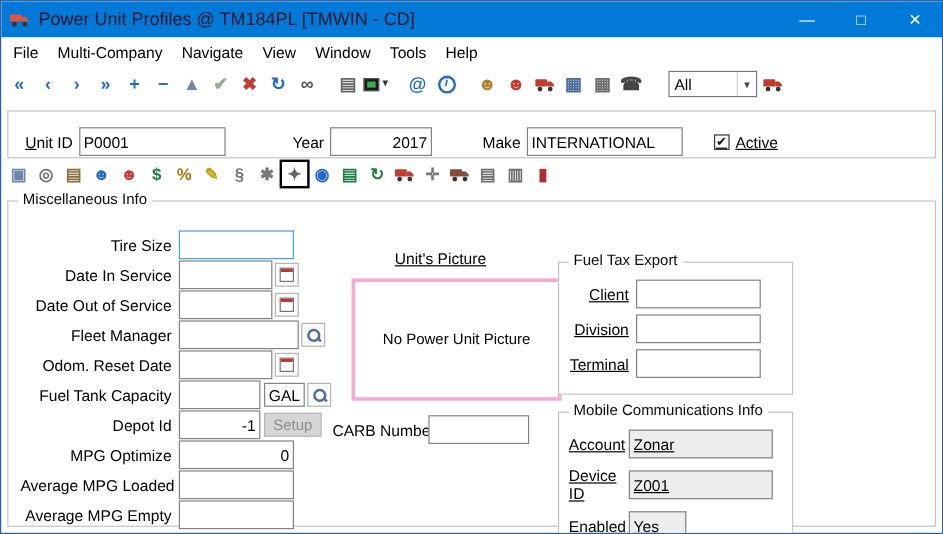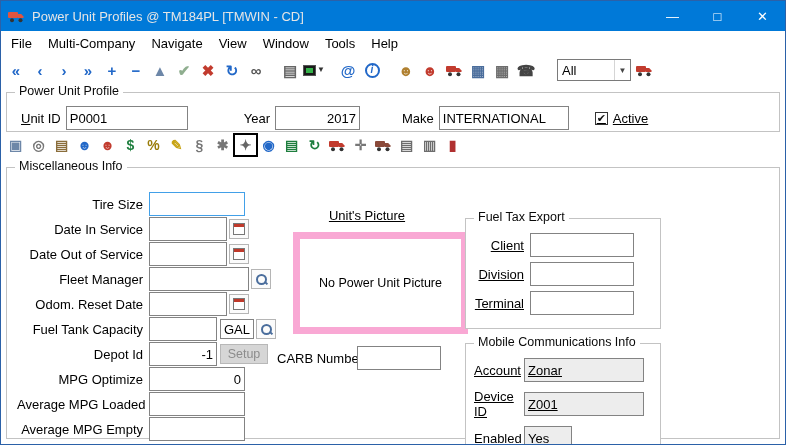--- a/index.html
+++ b/index.html
@@ -2,21 +2,21 @@
 <html style="--titlebar: #0079d8; --accent: #0078d7; --toolbar_blue: #2268c8; --danger_red: #c23b2e; --ok_green: #1e7e3e;"><head>
 <meta charset="utf-8">
 <style>
   * { box-sizing: border-box; margin: 0; padding: 0; cursor: default; }
   html, body { width: 786px; height: 445px; }
   body { font-family: "Liberation Sans", sans-serif; font-size: 13px; color: #000; background: #fff; }
   .window { width: 786px; height: 445px; background: #fff; border: 1px solid #2b61a8; display: flex; flex-direction: column; overflow: hidden; }
 
   .titlebar { flex: 0 0 30px; background: var(--titlebar, #0079d8); display: flex; align-items: center; }
   .app-icon { margin-left: 7px; display: flex; align-items: center; }
-  .title-text { color: #e5e5e5; font-size: 13px; margin-left: 7px; flex: 1; white-space: nowrap; }
+  .title-text { color: #0f172a; font-size: 15px; margin-left: 7px; flex: 1; white-space: nowrap; }
   .win-controls { display: flex; height: 100%; }
   .win-btn { width: 45px; height: 100%; display: flex; align-items: center; justify-content: center; color: #fff; font-size: 13px; }
 
   .menubar { display: flex; align-items: center; padding: 2px; flex: 0 0 24px; }
   .menu-item { padding: 3px 8px; }
 
   .toolbar { display: flex; align-items: center; padding: 0 4px; gap: 2px; flex: 0 0 28px; }
   .toolbar.tabs { flex: 0 0 26px; }
   .tbtn { width: 22px; height: 22px; display: inline-flex; align-items: center; justify-content: center; font-size: 15px; font-weight: bold; line-height: 1; }
   .toolbar.tabs .tbtn { width: 21px; height: 20px; font-size: 14px; }
@@ -49,21 +49,21 @@
   .mini-btn { width: 20px; height: 20px; border: 1px solid #b5b5b5; background: #fbfbfb; display: inline-flex; align-items: center; justify-content: center; margin-left: 2px; }
   .cal { width: 12px; height: 12px; border: 1px solid #777; background: linear-gradient(#c0392b 0 3px, #fff 3px); }
   .mag { position: relative; width: 13px; height: 13px; display: inline-block; }
   .mag::before { content: ""; position: absolute; left: 1px; top: 1px; width: 7px; height: 7px; border: 2px solid #4a6d9c; border-radius: 50%; }
   .mag::after { content: ""; position: absolute; left: 9px; top: 9px; width: 4px; height: 2px; background: #4a6d9c; transform: rotate(45deg); }
   .gal-box { width: 34px; height: 20px; border: 1px solid #838383; background: #fff; display: inline-flex; align-items: center; padding-left: 3px; margin-left: 3px; }
   .setup-btn { width: 48px; height: 20px; margin-left: 3px; border: 1px solid #b8b8b8; background: #d6d6d6; color: #8c8c8c; font-size: 12.5px; display: inline-flex; align-items: center; justify-content: center; }
 
   .col-mid { position: absolute; left: 270px; top: 40px; width: 172px; }
   .pic-label { width: 148px; margin-left: 16px; text-align: center; margin-bottom: 9px; text-decoration: underline; }
-  .pic-box { width: 175px; height: 102px; margin-left: 16px; border: 7px solid #f9a8d4; display: flex; align-items: center; justify-content: center; font-size: 12.5px; background: #fff; }
+  .pic-box { width: 175px; height: 102px; margin-left: 16px; border: 3px solid #f9a8d4; display: flex; align-items: center; justify-content: center; font-size: 12.5px; background: #fff; }
   .carb-row { display: flex; align-items: center; margin-top: 12px; }
   .carb-lab { width: 80px; text-align: right; padding-right: 4px; white-space: nowrap; }
 
   .col-right { position: absolute; left: 458px; top: 50px; width: 196px; }
   .sub-gb { position: relative; border: 1px solid #c3c3c3; padding: 14px 8px 8px; background: #fff; }
   .sub-gb.mob { margin-top: 14px; }
   .srow { display: flex; align-items: center; margin-bottom: 5px; text-decoration: underline; }
   .mob .srow { margin-bottom: 7px; }
   .slab-r { width: 56px; text-align: right; padding-right: 6px; }
   .slab-l { width: 50px; padding-right: 4px; }
@@ -150,21 +150,20 @@
         <svg width="17" height="13" viewBox="0 0 17 13">
           <rect x="0" y="2" width="10" height="6" rx="1" fill="#c23b2e"></rect>
           <path d="M10 4h3.2l2.3 2.5V8H10z" fill="#c23b2e"></path>
           <circle cx="4" cy="10.2" r="2" fill="#333"></circle>
           <circle cx="12.5" cy="10.2" r="2" fill="#333"></circle>
         </svg>
       </span>
     </div>
 
   <div class="groupbox profile-gb">
-    <span class="legend">Power Unit Profile</span>
     <div class="profile-row">
       <span class="plab" style="margin-left:14px"><u>U</u><span>nit ID</span></span>
       <input class="field w122" value="P0001" style="">
       <span class="plab" style="margin-left:56px">Year</span>
       <input class="field w85 num" value="2017" style="">
       <span class="plab" style="margin-left:42px">Make</span>
       <input class="field w130" value="INTERNATIONAL" style="">
       <span class="cb-wrap" style="margin-left:26px">
         <span class="cb checked"></span>
         <span>Active</span>

